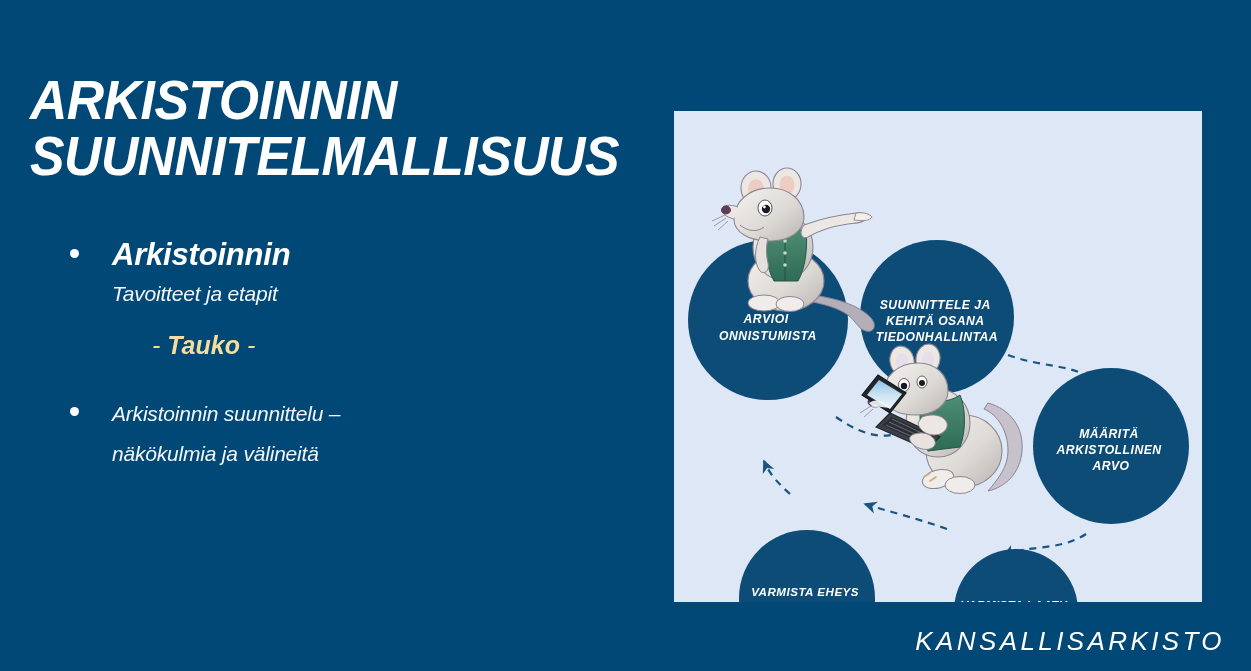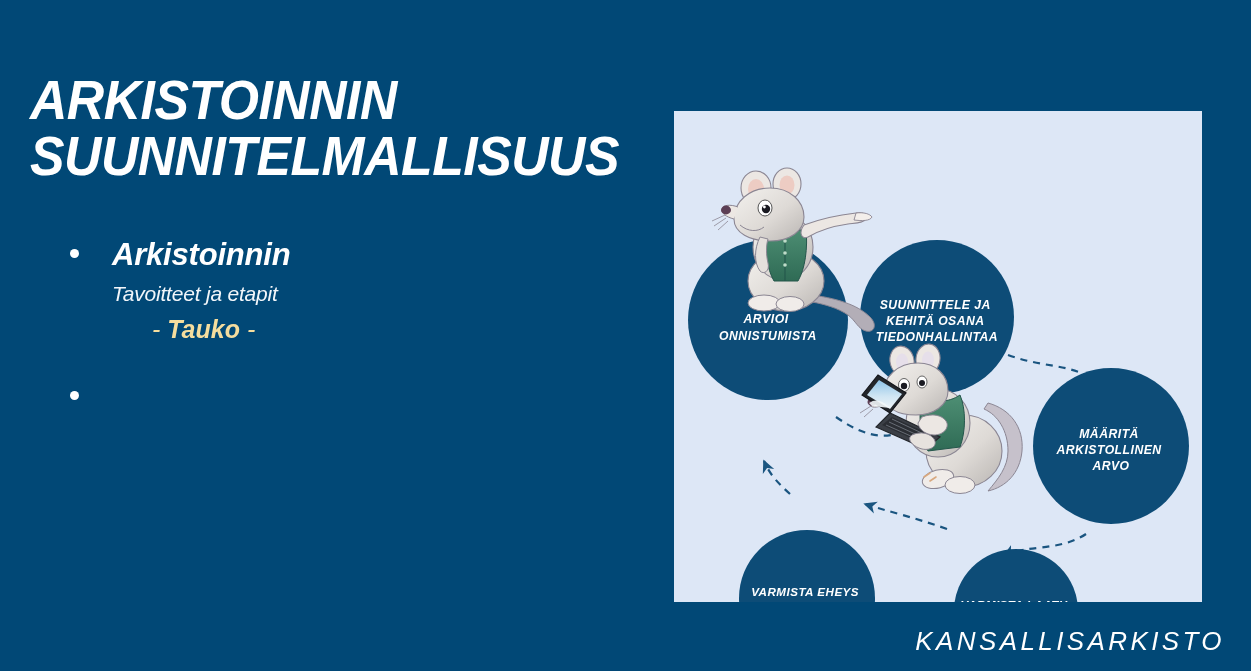--- a/index.html
+++ b/index.html
@@ -34,21 +34,21 @@
   }
   .b-lead{
     color:#ffffff; font-size:31px; font-weight:bold; line-height:38px;
     display:block; letter-spacing:-0.2px;
   }
   .b-sub{
     color:#f2f6fa; font-size:21px; font-weight:normal; line-height:40px;
     display:block; letter-spacing:-0.2px;
   }
   .pause{
-    margin-top:0; margin-left:90px;
+    margin-top:16px; margin-left:90px;
     font-size:25px; line-height:30px; color:#f5dd9e;
     white-space:nowrap;
   }
   .pause .dash{ font-weight:normal; }
   .pause .word{ font-weight:bold; }
   .gap2{ height:34px; }
 
   
   .panel{
     position:absolute; left:674px; top:99px;
@@ -98,20 +98,22 @@
     <div class="pause">
       <span class="dash">-</span>
       <span class="word">Tauko</span>
       <span class="dash">-</span>
     </div>
 
     <div class="gap2"></div>
 
     <div class="bullet-row">
       <span class="bullet-dot"></span>
+      <span class="b-sub">Arkistoinnin suunnittelu –</span>
+      <span class="b-sub">näkökulmia ja välineitä</span>
     </div>
 
   </div>
 
   <div class="panel">
     <svg width="528" height="491" viewBox="0 0 528 491" xmlns="http://www.w3.org/2000/svg">
       <defs>
         <marker id="ah" markerWidth="7" markerHeight="7" refX="5.2" refY="3.2" orient="auto">
           <path d="M0,0.4 L6,3.2 L0,6 L1.7,3.2 Z" fill="#1a5580"></path>
         </marker>

